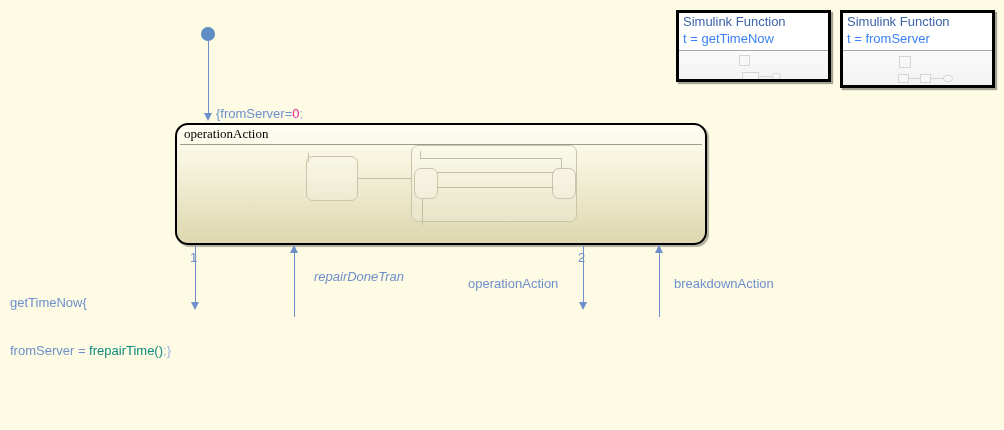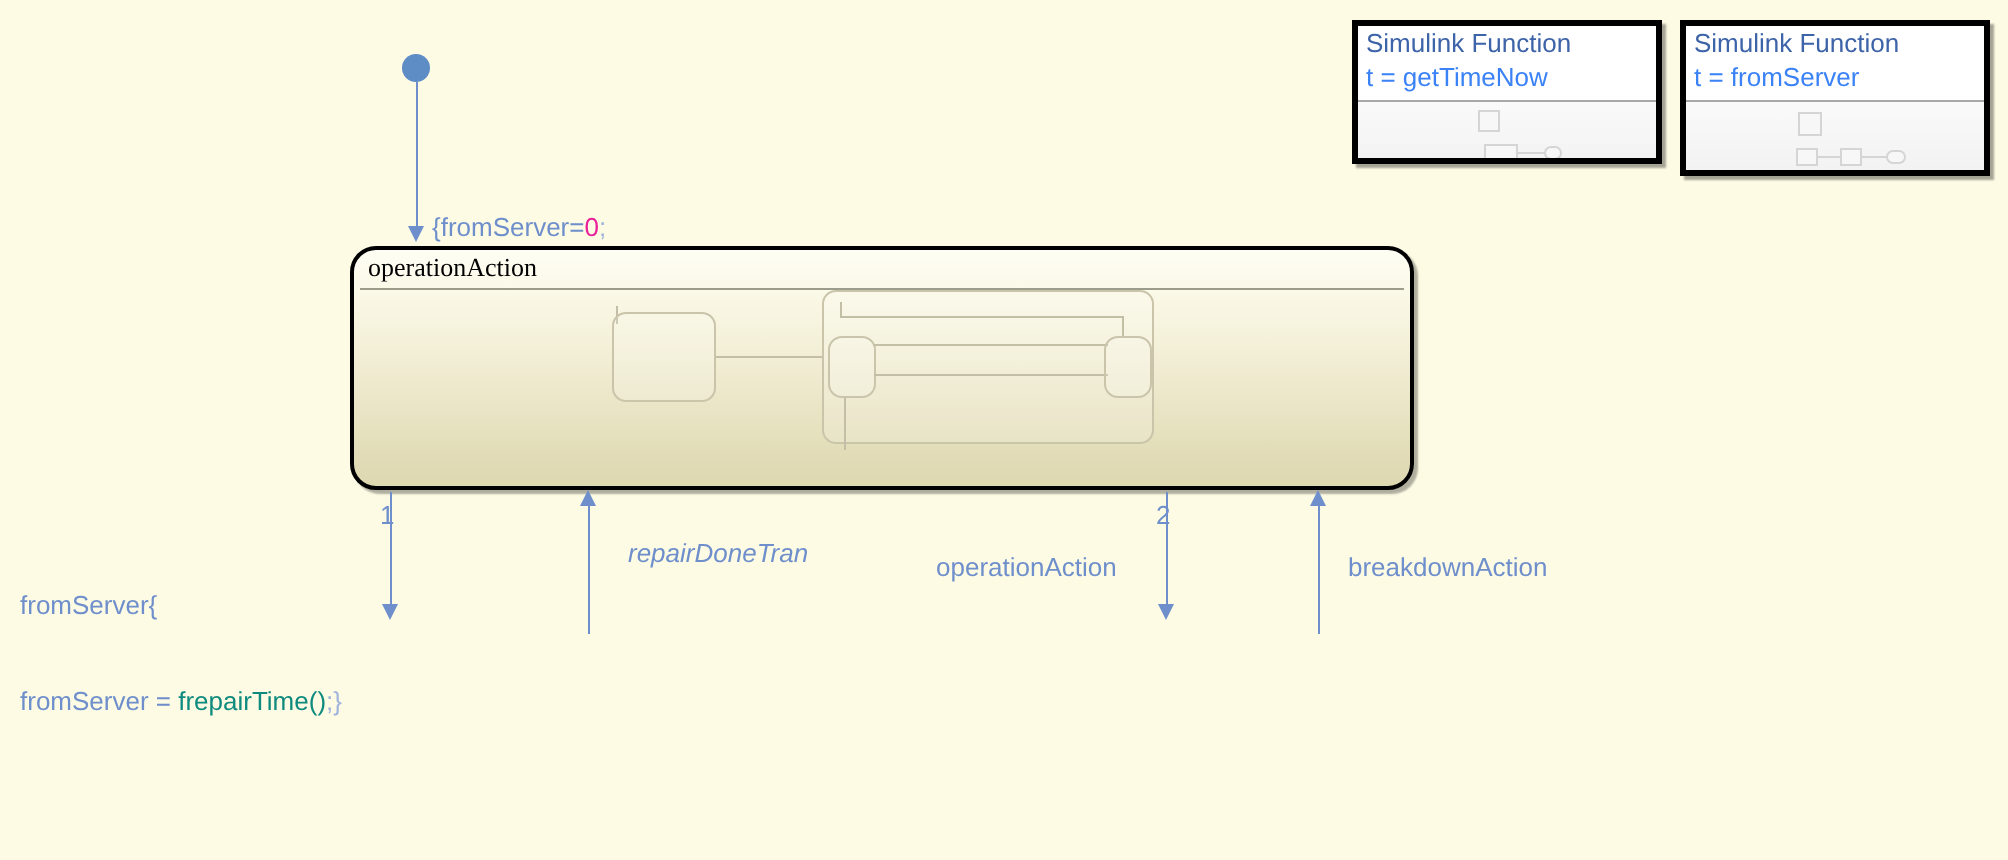--- a/index.html
+++ b/index.html
@@ -226,21 +226,21 @@
     <div class="ghost-line h" style="left:260px; top:62px; width:117px;"></div>
     <div class="ghost-box" style="left:375px; top:43px; width:24px; height:31px;"></div>
 
     <div class="ghost-line v" style="left:245px; top:74px; height:26px;"></div>
   </div>
 
   <div class="tline" style="left:195px; top:246px; height:57px;"></div>
   <div class="arrow-down" style="left:191px; top:302px;"></div>
   <div class="tnum" style="left:190px; top:251px;">1</div>
   <div class="tlabel" style="left:10px; top:263px;">
-    <div>fromServer{</div>
+    <div>getTimeNow{</div>
     <div><span>fromServer = </span><span class="teal">frepairTime()</span><span class="semi">;}</span></div>
   </div>
 
   <div class="tline" style="left:294px; top:252px; height:65px;"></div>
   <div class="arrow-up" style="left:290px; top:245px;"></div>
   <div class="tlabel" style="left:314px; top:269px;font-style:italic;">repairDoneTran</div>
 
   <div class="tline" style="left:583px; top:246px; height:57px;"></div>
   <div class="arrow-down" style="left:579px; top:302px;"></div>
   <div class="tnum" style="left:578px; top:251px;">2</div>

